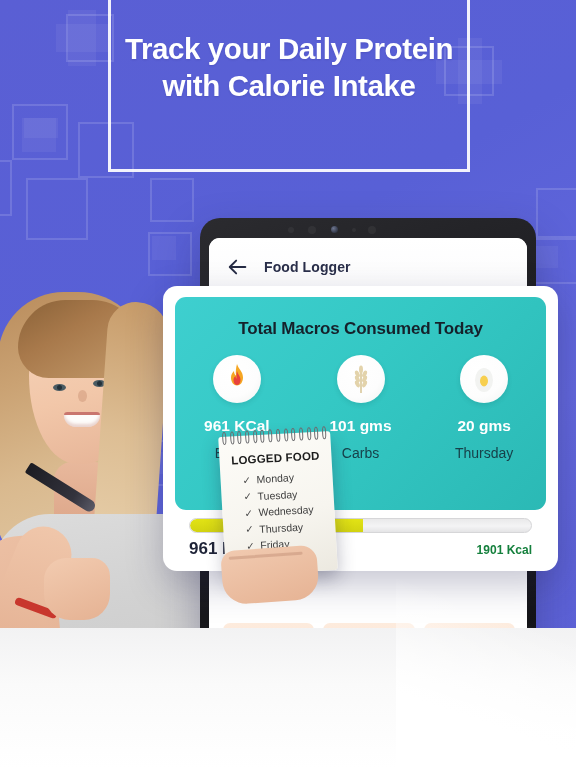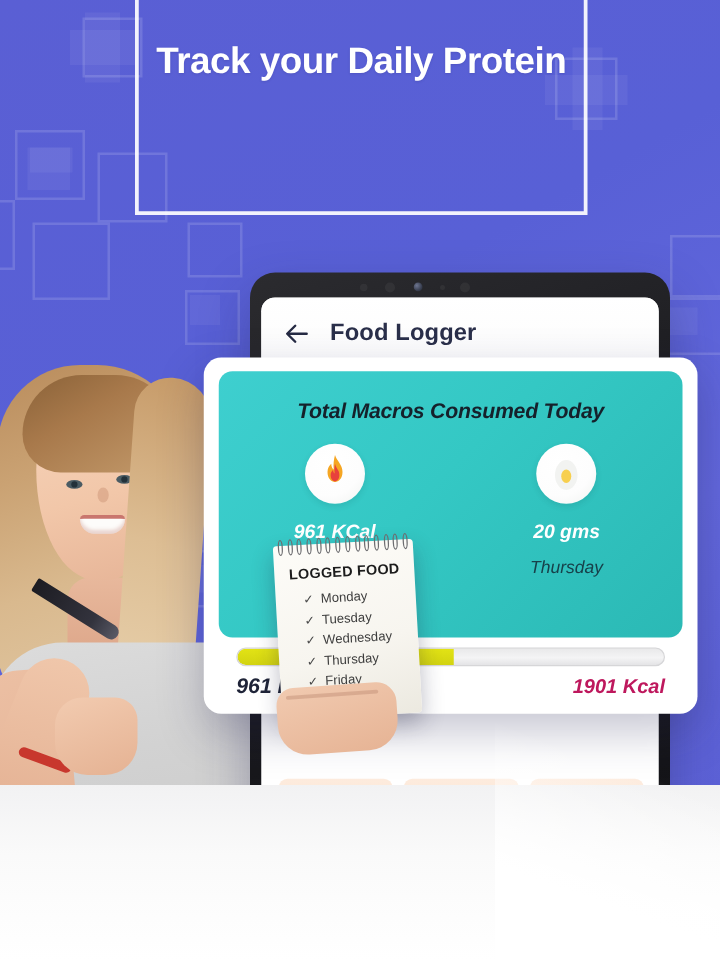--- a/index.html
+++ b/index.html
@@ -147,21 +147,21 @@
     position:absolute; left:9px; top:20px; width:318px; height:468px;
     background:#ffffff; border-radius:11px; overflow:hidden;
   }
   .appbar {
     position:absolute; left:0; top:0; width:318px; height:58px;
     background:linear-gradient(180deg,#ffffff 0%,#fbfbfc 100%);
     display:flex; align-items:center; padding-left:18px;
   }
   .back-arrow { width:22px; height:22px; color:#262b44; }
   .appbar-title {
-    margin-left:15px; font-size:19px; font-weight:bold; color:#2a2f4a;
+    margin-left:15px; font-size:14px; font-weight:bold; color:#2a2f4a;
     letter-spacing:0.1px;
   }
 
   
   .chips { position:absolute; left:14px; top:385px; width:292px; display:flex; gap:9px; }
   .chip {
     flex:1; height:56px; border-radius:7px;
     background:linear-gradient(180deg,#fdebdd 0%,#fbe3d1 100%);
     display:flex; flex-direction:column; align-items:center; justify-content:center; gap:3px;
   }
@@ -172,21 +172,20 @@
     display:flex; justify-content:space-between; align-items:center;
   }
   .meal-name { font-size:17px; font-weight:bold; color:#252a42; }
   .meal-kcal { font-size:14px; font-weight:bold; color:#252a42; }
 
   
   .fcard {
     position:absolute; left:163px; top:286px; width:395px; height:285px;
     background:#ffffff; border-radius:14px;
     box-shadow:0 14px 36px rgba(35,35,80,0.26);
-    font-style:italic;
   }
   .macro-card {
     position:absolute; left:12px; top:11px; width:371px; height:213px;
     background:linear-gradient(135deg,#3ecfcf 0%,#34c8c4 45%,#2bb9b5 100%);
     border-radius:11px;
   }
   .macro-title {
     position:absolute; left:0; top:22px; width:371px; text-align:center;
     font-size:17px; font-weight:bold; color:#15212b; letter-spacing:-0.2px;
   }
@@ -211,21 +210,21 @@
   .pbar-fill {
     position:absolute; left:0; top:0; height:100%;
     background:linear-gradient(180deg,#e2e315 0%,#d2d311 100%);
     border-radius:7px 0 0 7px;
   }
   .pbar-row {
     position:absolute; left:26px; top:253px; width:343px;
     display:flex; justify-content:space-between; align-items:baseline;
   }
   .cal-cur { font-size:17px; font-weight:bold; color:#1f2438; }
-  .cal-tot { font-size:16px; font-weight:bold; color:#be185d; }
+  .cal-tot { font-size:12px; font-weight:bold; color:#15803d; }
 
   
   .notepad {
     position:absolute; left:222px; top:434px; width:112px; height:139px;
     transform:rotate(-3.2deg);
     z-index:40;
   }
   .np-paper {
     position:absolute; inset:0;
     background:linear-gradient(165deg,#fdfcf8 0%,#f7f5ef 60%,#ece9e0 100%);
@@ -285,20 +284,21 @@
     <div class="cross-outline" style="left:532px;top:238px;width:46px;height:46px;"></div>
     <div class="cross-fill" style="left:500px;top:246px;width:58px;height:22px;"></div>
     <div class="cross-outline" style="left:124px;top:440px;width:46px;height:46px;"></div>
     <div class="cross-fill" style="left:118px;top:452px;width:58px;height:22px;"></div>
     <div class="cross-fill" style="left:136px;top:432px;width:22px;height:58px;"></div>
   </div>
 
   <div class="title-box"></div>
   <div class="headline">
     <div>Track your Daily Protein</div>
+    <div>with Calorie Intake</div>
   </div>
 
   <div class="person">
     <div class="p-hair-back"></div>
     <div class="p-neck"></div>
     <div class="p-face">
       <div class="p-brow" style="left:20px;top:58px;width:24px;transform:rotate(-7deg);"></div>
       <div class="p-brow" style="left:60px;top:54px;width:26px;transform:rotate(-3deg);"></div>
       <div class="p-eye" style="left:24px;top:72px;"></div>
       <div class="p-eye" style="left:64px;top:68px;"></div>
@@ -382,20 +382,38 @@
           <div class="macro-ico">
             <svg viewBox="0 0 24 30">
               <path d="M12 0c1.5 5 6 7.5 6 13.5 0 5-3 8-6 8s-6-3-6-8c0-3 1.5-5 3-6.5 0 2.5 1 4 2 4.5-.5-3.5 0-8 1-11.5z" fill="#f5a623"></path>
               <path d="M12 7c1 4 3.5 5 3.5 9 0 3-1.6 5-3.5 5s-3.5-2-3.5-5c0-2 1-3.2 2-4 0 1.5.6 2.4 1.2 2.7-.3-2.2-.2-5 .3-7.7z" fill="#e8413c"></path>
             </svg>
           </div>
           <div class="macro-val">961 KCal</div>
           <div class="macro-lbl">Energy</div>
         </div>
 
+        <div class="macro">
+          <div class="macro-ico">
+            <svg viewBox="0 0 24 30">
+              <line x1="12" y1="4" x2="12" y2="29" stroke="#d9c79a" stroke-width="1.6"></line>
+              <g fill="#e3d3ab">
+                <ellipse cx="12" cy="5.5" rx="2" ry="4"></ellipse>
+                <ellipse cx="8.4" cy="10" rx="2" ry="3.6" transform="rotate(-28 8.4 10)"></ellipse>
+                <ellipse cx="15.6" cy="10" rx="2" ry="3.6" transform="rotate(28 15.6 10)"></ellipse>
+                <ellipse cx="8.4" cy="15" rx="2" ry="3.6" transform="rotate(-28 8.4 15)"></ellipse>
+                <ellipse cx="15.6" cy="15" rx="2" ry="3.6" transform="rotate(28 15.6 15)"></ellipse>
+                <ellipse cx="8.4" cy="20" rx="2" ry="3.6" transform="rotate(-28 8.4 20)"></ellipse>
+                <ellipse cx="15.6" cy="20" rx="2" ry="3.6" transform="rotate(28 15.6 20)"></ellipse>
+              </g>
+            </svg>
+          </div>
+          <div class="macro-val">101 gms</div>
+          <div class="macro-lbl">Carbs</div>
+        </div>
 
 
         <div class="macro">
           <div class="macro-ico">
             <svg viewBox="0 0 24 30">
               <ellipse cx="12" cy="16" rx="9" ry="12" fill="#f2f3f1"></ellipse>
               <ellipse cx="12" cy="17" rx="4" ry="5.4" fill="#f7cf4e"></ellipse>
             </svg>
           </div>
           <div class="macro-val">20 gms</div>

